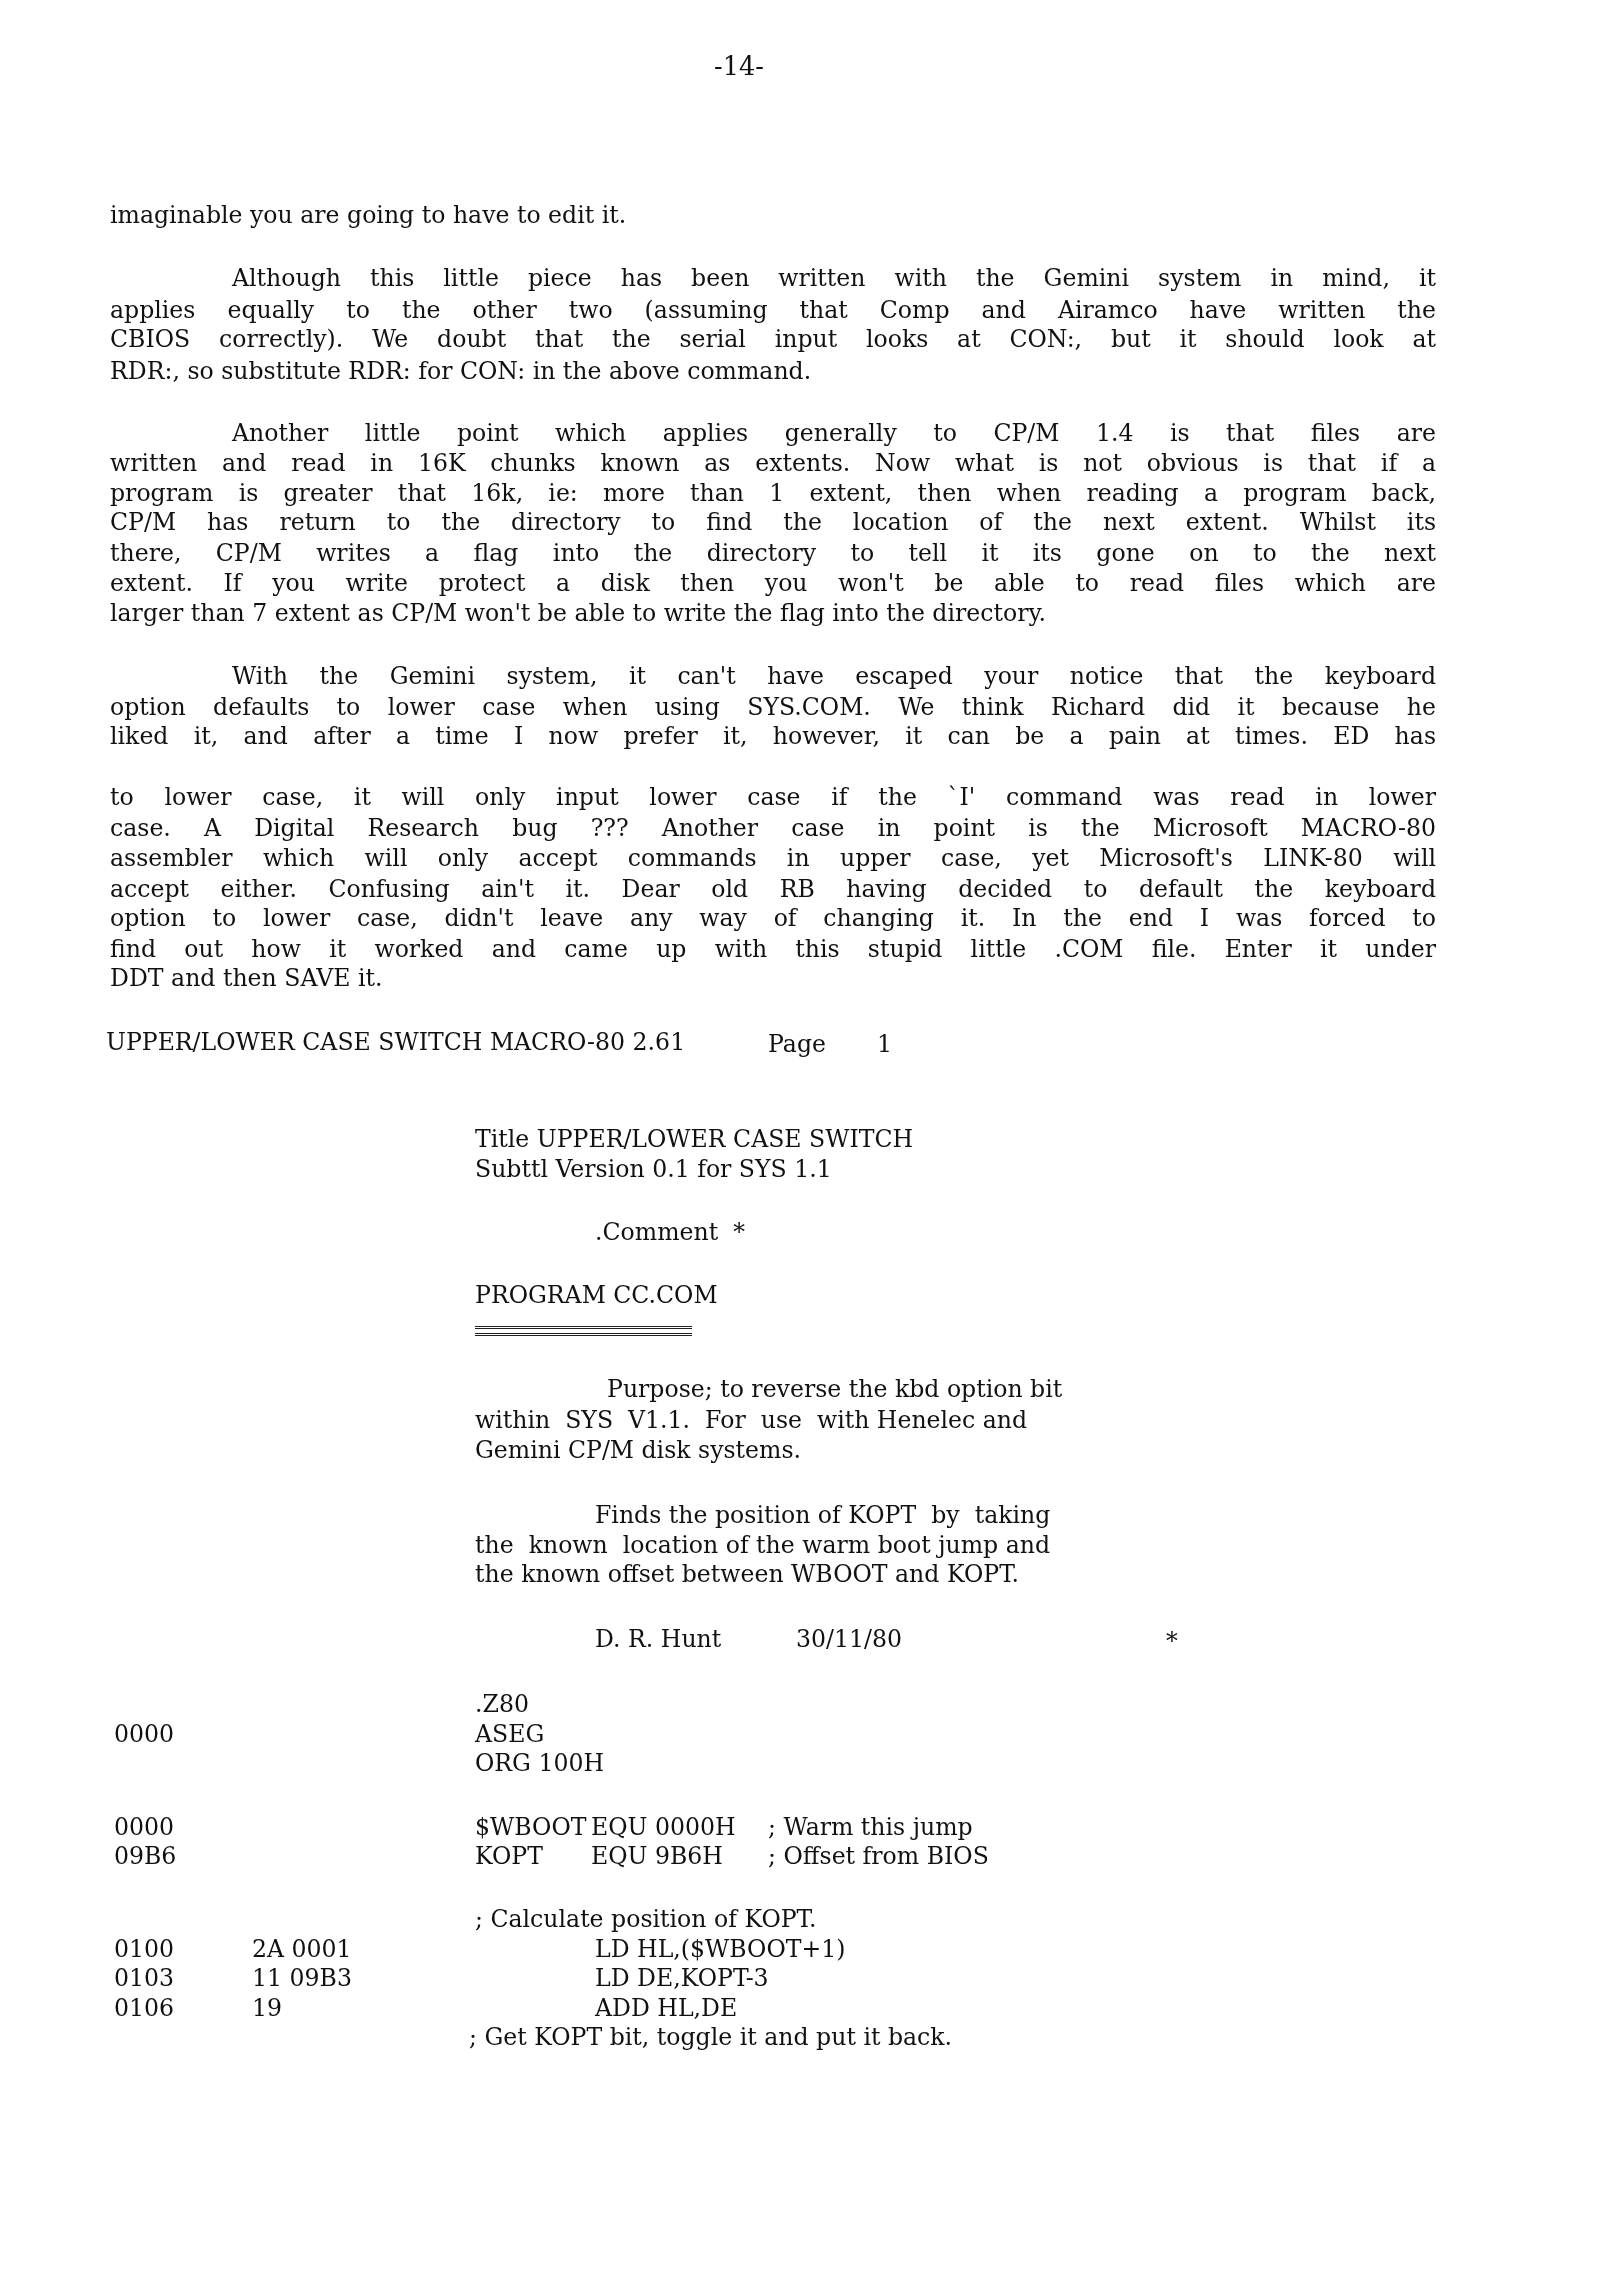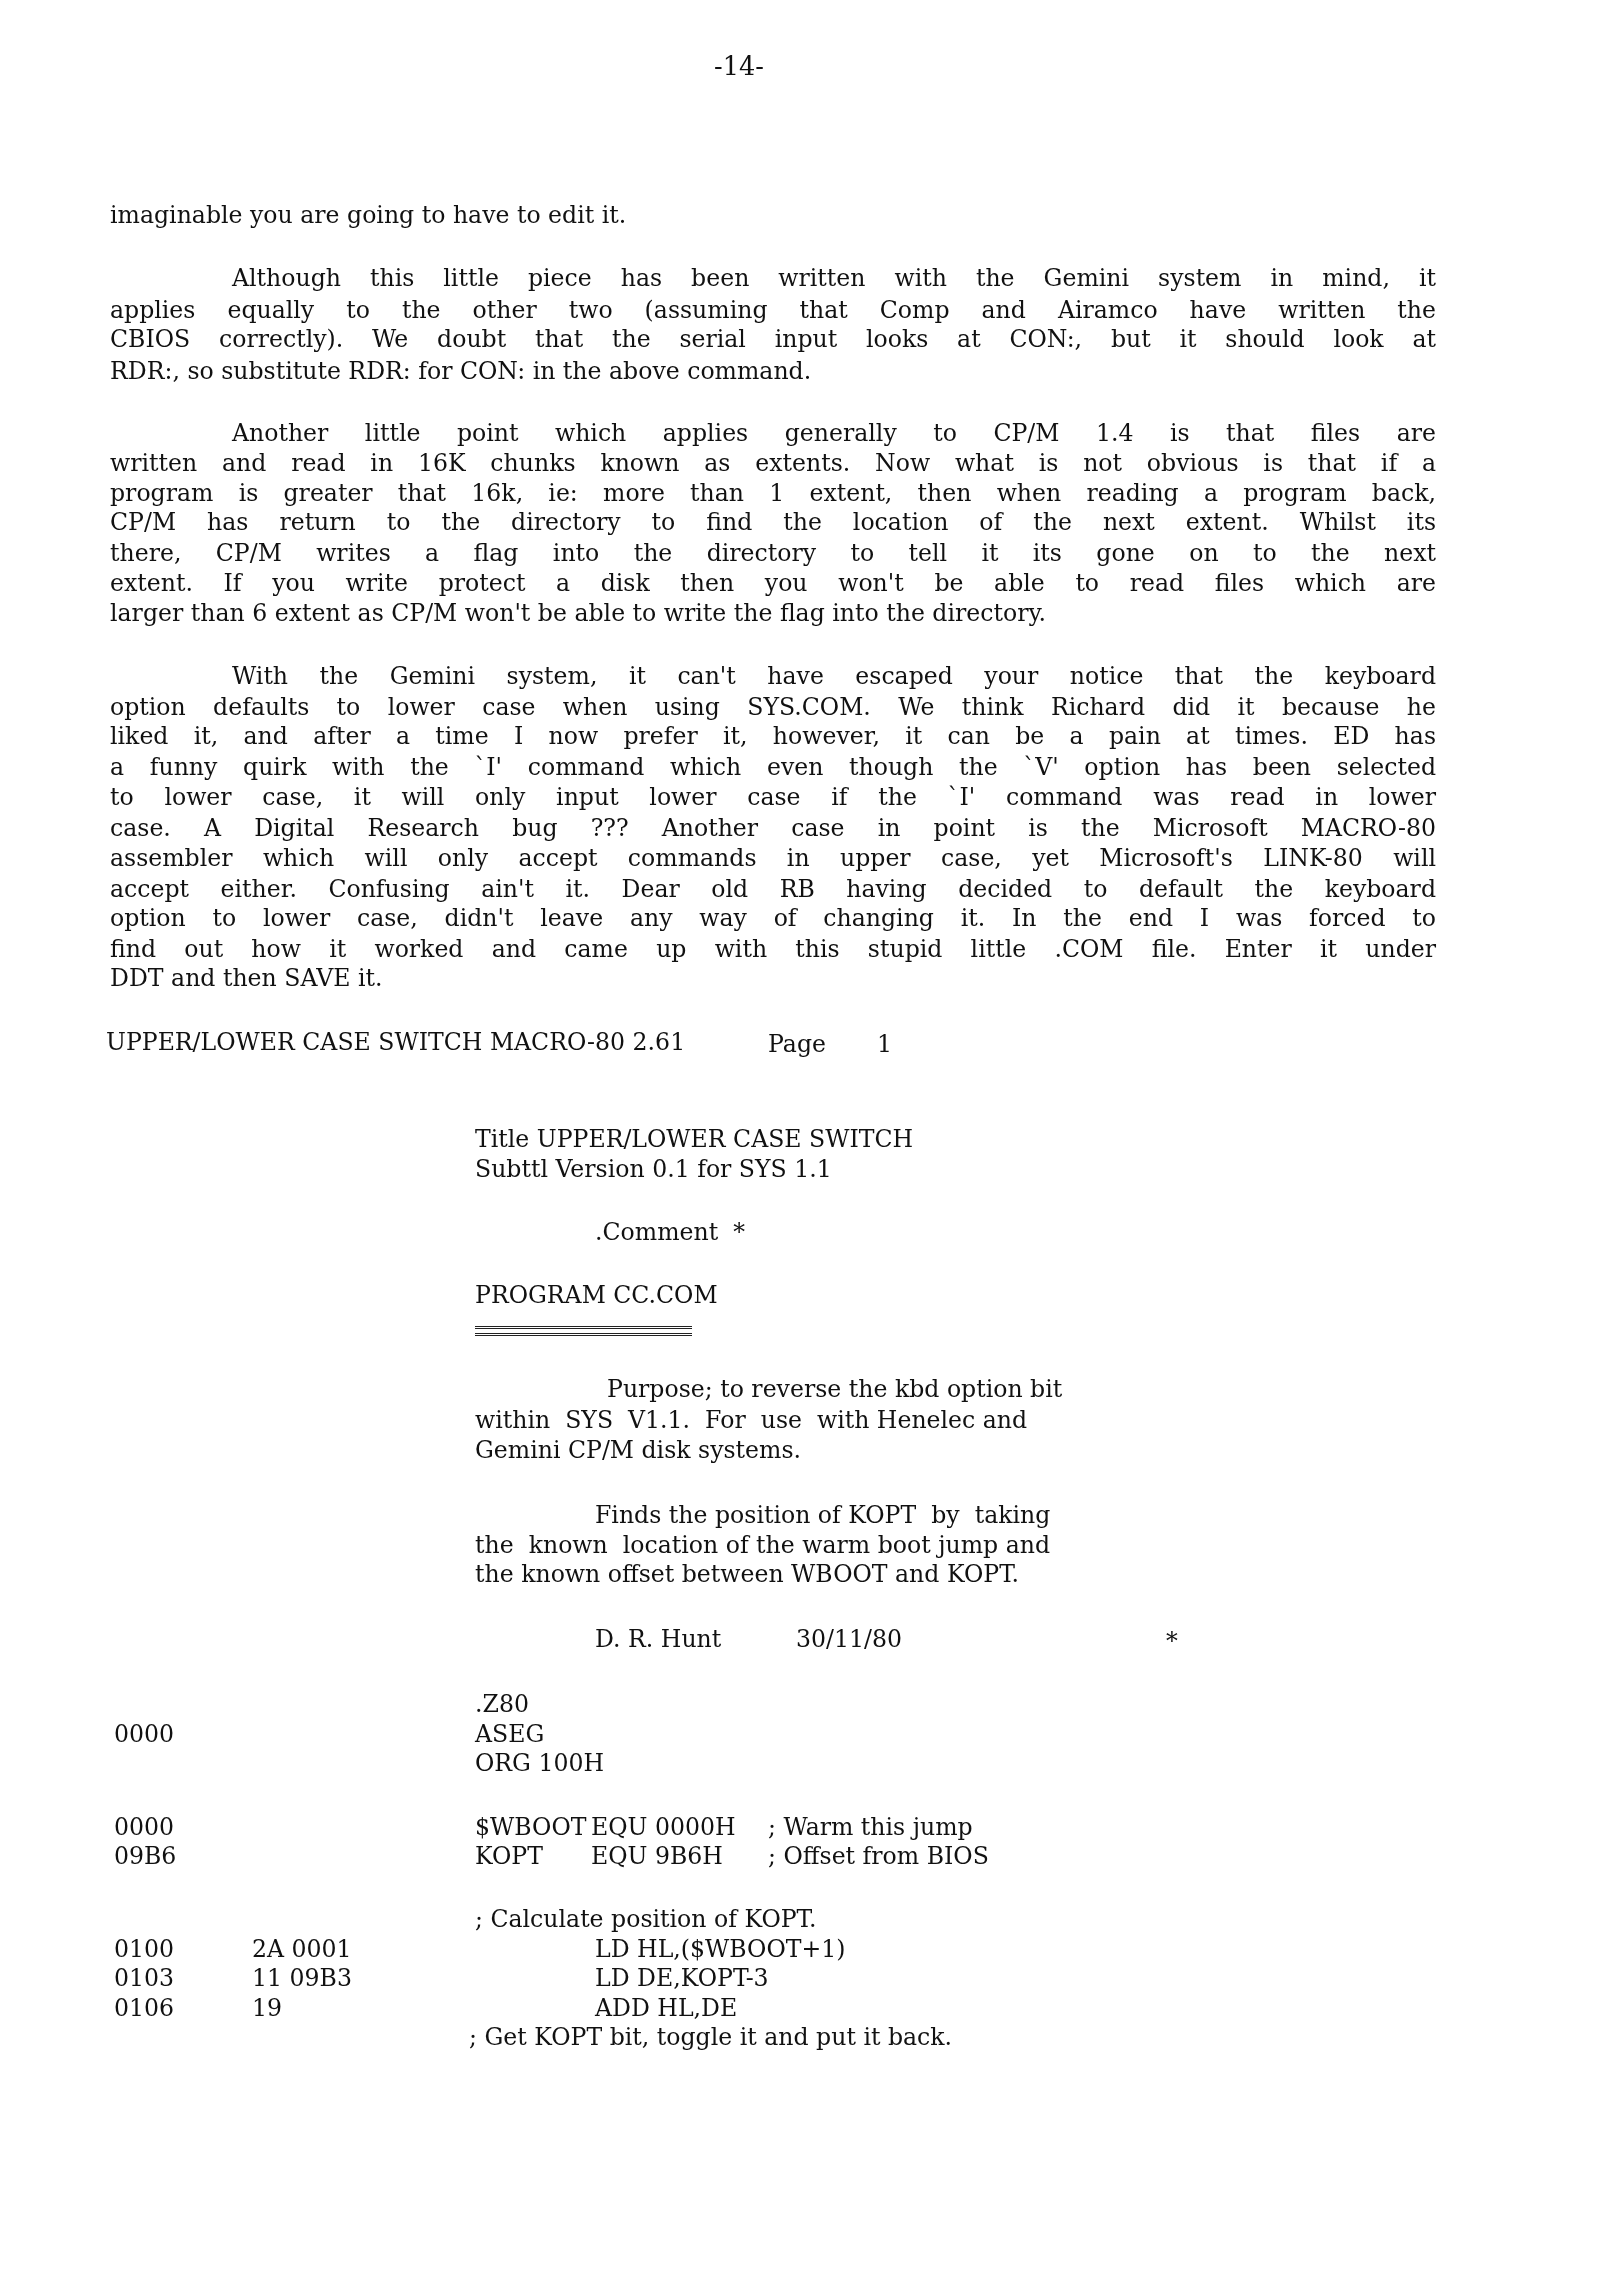--- a/index.html
+++ b/index.html
@@ -28,26 +28,25 @@
   <div class="line just" style="top:296px">applies equally to the other two (assuming that Comp and Airamco have written the</div>
   <div class="line just" style="top:325px">CBIOS correctly). We doubt that the serial input looks at CON:, but it should look at</div>
   <div class="line plain" style="top:357px">RDR:, so substitute RDR: for CON: in the above command.</div>
 
   <div class="line just indent" style="top:419px">Another little point which applies generally to CP/M 1.4 is that files are</div>
   <div class="line just" style="top:449px">written and read in 16K chunks known as extents. Now what is not obvious is that if a</div>
   <div class="line just" style="top:479px">program is greater that 16k, ie: more than 1 extent, then when reading a program back,</div>
   <div class="line just" style="top:508px">CP/M has return to the directory to find the location of the next extent. Whilst its</div>
   <div class="line just" style="top:539px">there, CP/M writes a flag into the directory to tell it its gone on to the next</div>
   <div class="line just" style="top:569px">extent. If you write protect a disk then you won't be able to read files which are</div>
-  <div class="line plain" style="top:599px">larger than 6 extent as CP/M won't be able to write the flag into the directory.</div>
+  <div class="line plain" style="top:599px">larger than 7 extent as CP/M won't be able to write the flag into the directory.</div>
 
   <div class="line just indent" style="top:662px">With the Gemini system, it can't have escaped your notice that the keyboard</div>
   <div class="line just" style="top:693px">option defaults to lower case when using SYS.COM. We think Richard did it because he</div>
   <div class="line just" style="top:722px">liked it, and after a time I now prefer it, however, it can be a pain at times. ED has</div>
-  <div class="line just" style="top:753px">a funny quirk with the `I' command which even though the `V' option has been selected</div>
   <div class="line just" style="top:783px">to lower case, it will only input lower case if the `I' command was read in lower</div>
   <div class="line just" style="top:814px">case. A Digital Research bug ??? Another case in point is the Microsoft MACRO-80</div>
   <div class="line just" style="top:844px">assembler which will only accept commands in upper case, yet Microsoft's LINK-80 will</div>
   <div class="line just" style="top:875px">accept either. Confusing ain't it. Dear old RB having decided to default the keyboard</div>
   <div class="line just" style="top:904px">option to lower case, didn't leave any way of changing it. In the end I was forced to</div>
   <div class="line just" style="top:935px">find out how it worked and came up with this stupid little .COM file. Enter it under</div>
   <div class="line plain" style="top:964px">DDT and then SAVE it.</div>
 
   <div class="code" style="left:106px; top:1028px">UPPER/LOWER CASE SWITCH MACRO-80 2.61</div>
   <div class="code" style="left:768px; top:1030px">Page</div>

